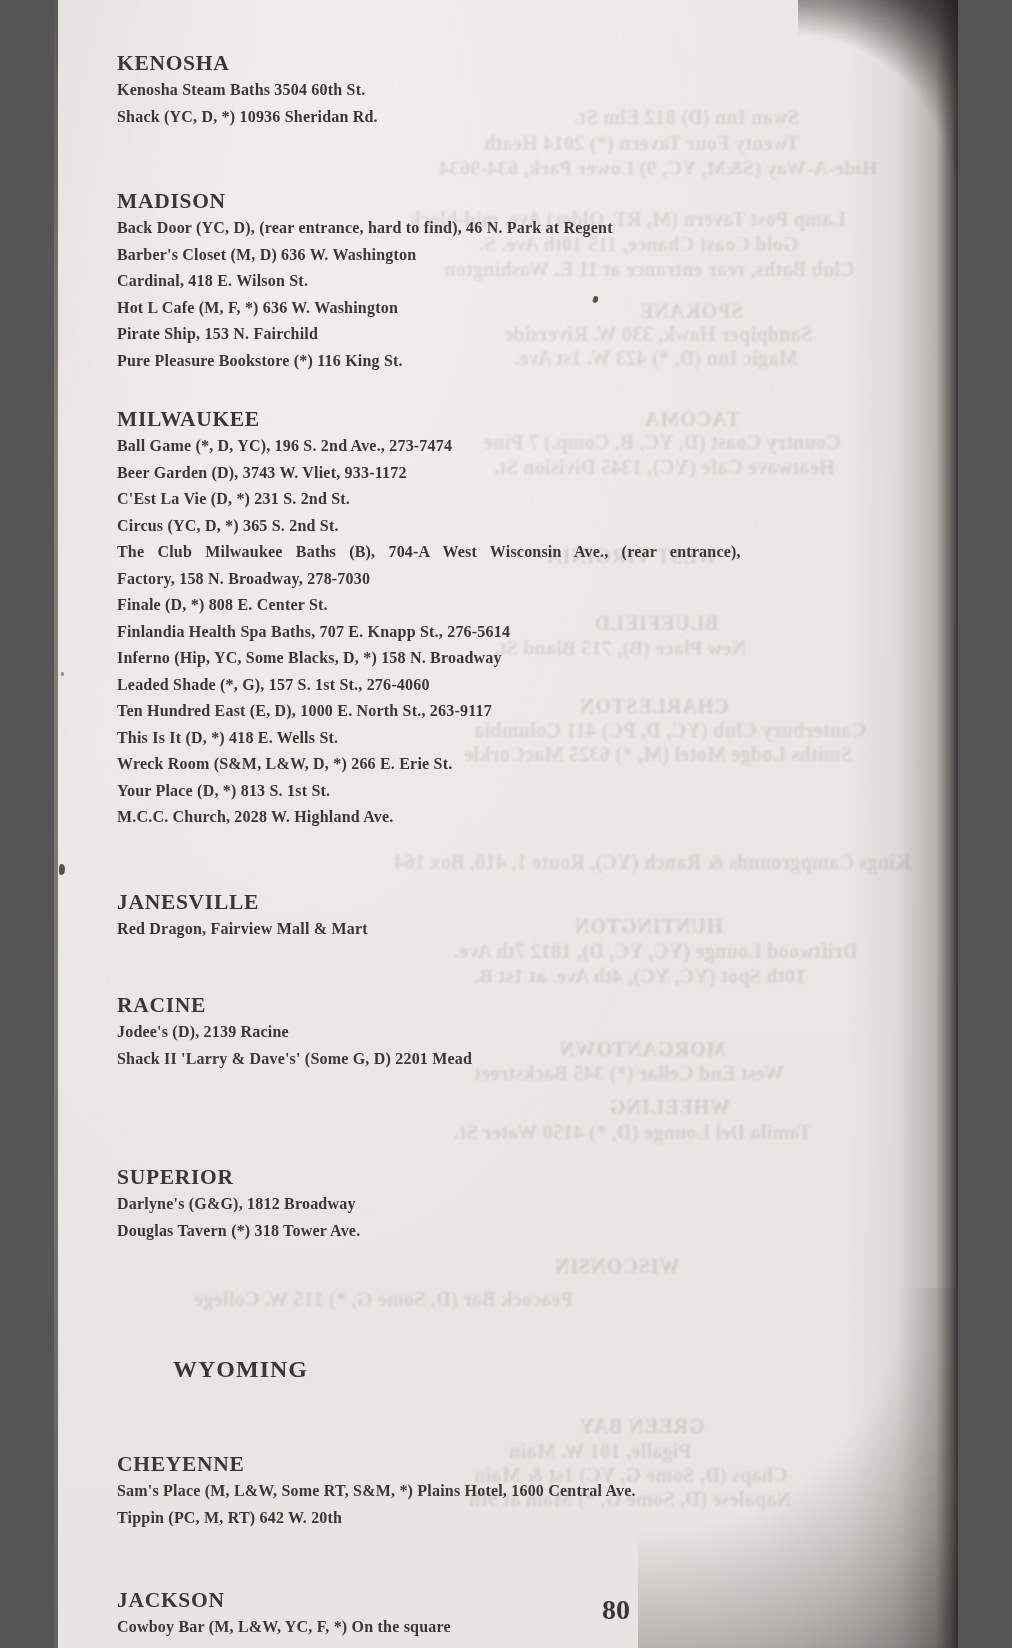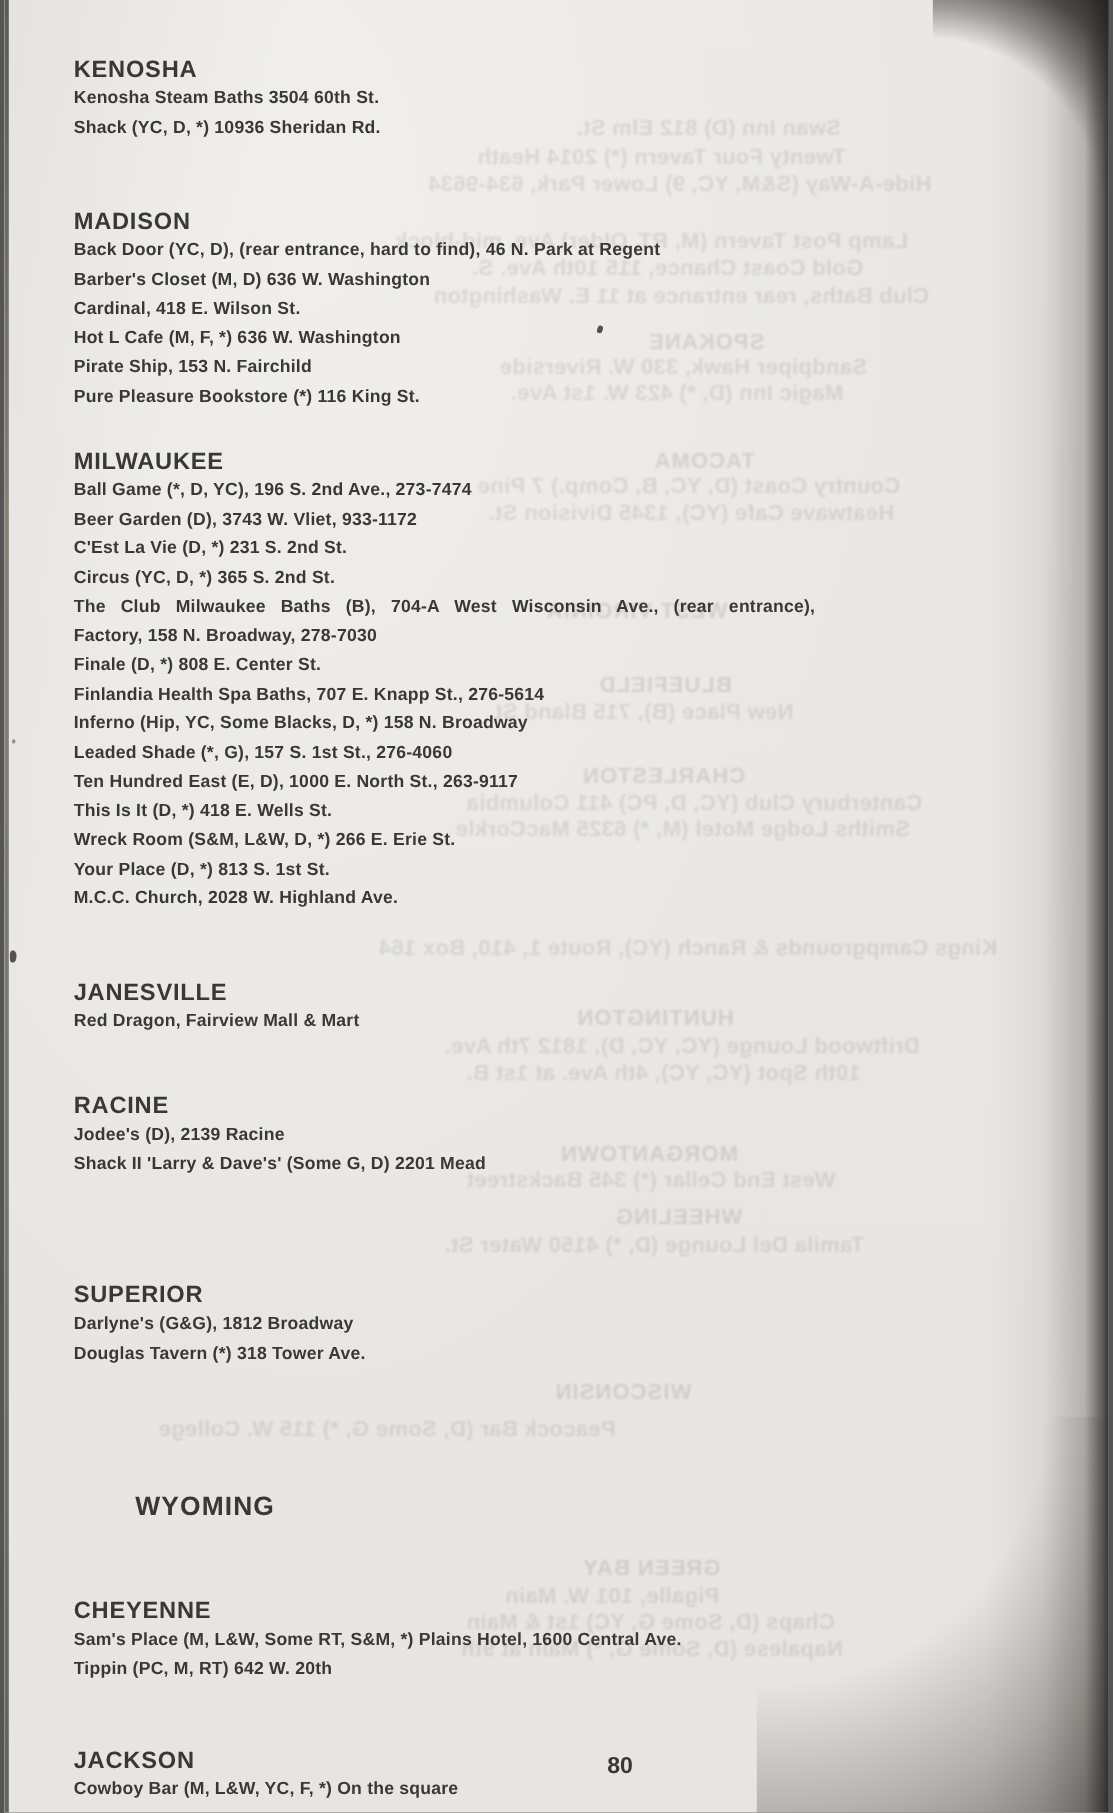--- a/index.html
+++ b/index.html
@@ -1,24 +1,24 @@
 <!DOCTYPE html>
 <html><head>
 <meta charset="utf-8">
 <style>
   html,body { margin:0; padding:0; background:#555; }
   .page {
     position: relative;
-    width: 1004px; height: 1648px;
+    width: 904px; height: 1648px;
     margin: 0 auto;
     background:
       radial-gradient(ellipse at 28% 12%, rgba(255,255,255,0.30), rgba(255,255,255,0) 55%),
       linear-gradient(105deg, rgba(140,134,126,0.10) 0%, rgba(140,134,126,0) 18%),
       linear-gradient(to bottom, #eae8e4 0%, #e9e7e3 45%, #e7e5e1 100%);
-    font-family: Liberation Sans, sans-serif;
+    font-family: Liberation Serif, serif;
     color: #3a3834;
     overflow: hidden;
   }
   
   .left-edge {
     position:absolute; left:0; top:0; width:4px; height:100%;
     background: linear-gradient(to bottom, #5c5a57, #838077 28%, #787671 65%, #64625e);
   }
   .right-shadow {
     position:absolute; top:0; right:0; width:110px; height:100%;
@@ -71,21 +71,21 @@
     line-height:26.5px; white-space:nowrap;
   }
   .entry.justified { white-space:nowrap; word-spacing:9px; }
   .section { margin:0; }
   .state-heading {
     font-size:24px; font-weight:bold; letter-spacing:1px;
     padding-left:56px; line-height:27px;
   }
   .page-number {
     position:absolute; z-index:2; left:548px; top:1594px;
-    font-size:21px; font-weight:600;
+    font-size:28px; font-weight:600;
   }
 </style>
 </head>
 <body>
 
 <div class="page">
   <div class="ghost-layer" id="ghost-layer">
       <div class="ghost" style="left: 520px; top: 106px;">Swan Inn (D) 812 Elm St.</div>
       <div class="ghost" style="left: 430px; top: 132px;">Twenty Four Tavern (*) 2014 Heath</div>
       <div class="ghost" style="left: 385px; top: 157px;">Hide-A-Way (S&amp;M, YC, 9) Lower Park, 634-9634</div>

